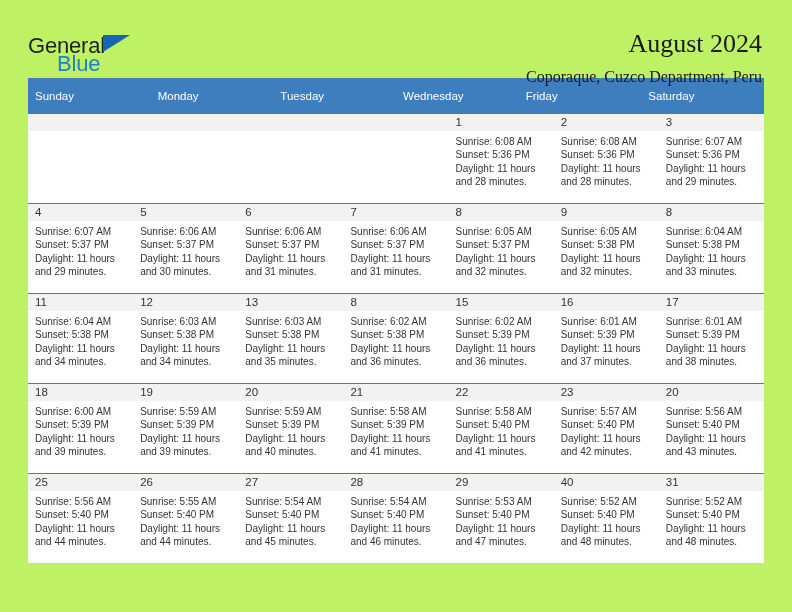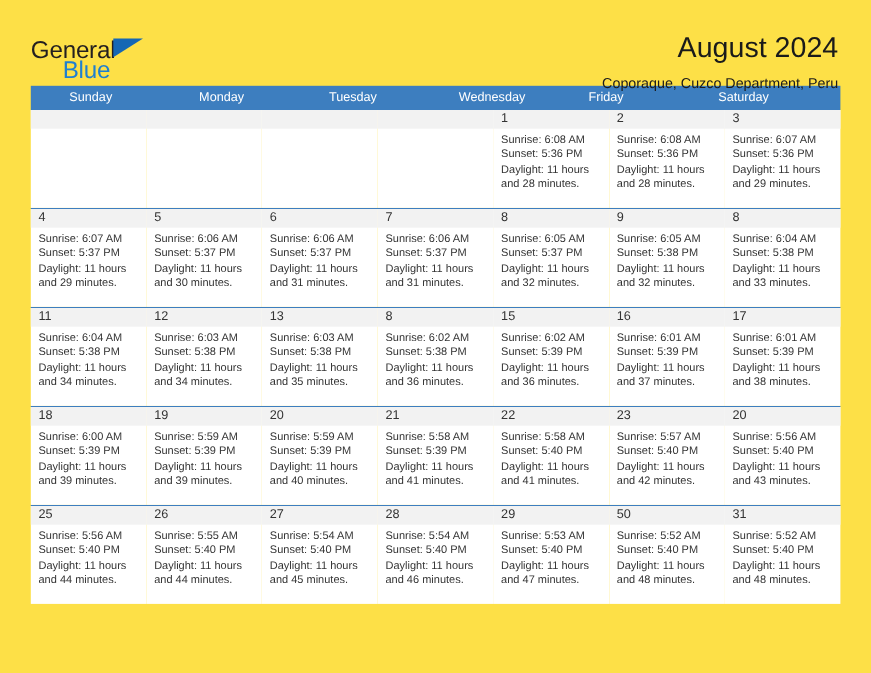--- a/index.html
+++ b/index.html
@@ -6,21 +6,21 @@
   html, body {
     margin: 0; padding: 0;
     width: 792px; height: 612px;
     background: #ffffff;
     font-family: "Liberation Sans", sans-serif;
     -webkit-font-smoothing: antialiased;
   }
   .page {
     position: relative;
     width: 792px; height: 612px;
-    background: #fde047;
+    background: #bef264;
     padding: 0 28px;
   }
 
   
   .header {
     display: flex;
     align-items: flex-start;
     justify-content: space-between;
     padding-top: 30px;
     height: 74px;
@@ -51,45 +51,45 @@
     left: 29px; top: 21px;
     font-size: 22px;
     letter-spacing: -0.2px;
     color: #1f7fd0;
     font-family: "Liberation Sans", sans-serif;
     text-align: right;
   }
   .title-block {
     text-align: right;
     padding-right: 2px;
+    font-family: Liberation Serif, serif;
   }
   .cal-title {
     font-size: 26px;
     color: #1a1a1a;
     line-height: 1.05;
     font-weight: normal;
     margin: 0;
   }
   .cal-subtitle {
-    font-size: 13px;
+    font-size: 16px;
     color: #1a1a1a;
     margin-top: 11px;
   }
 
   
   .calendar {
     margin-top: 4px;
     width: 736px;
   }
   .dow-row {
     display: flex;
     background: #3d7ebf;
-    height: 22px;
+    height: 36px;
     align-items: center;
-    padding-left: 28px;
   }
   .dow {
     flex: 1 1 0;
     font-size: 11.5px;
     color: #ffffff;
     padding-left: 7px;
     line-height: 22px;
   }
 
   .week {
@@ -428,21 +428,21 @@
           <div class="cell">
             <div class="daynum-strip">29</div>
             <div class="cell-body">
               <div>Sunrise: 5:53 AM</div>
               <div>Sunset: 5:40 PM</div>
               <div>Daylight: 11 hours</div>
               <div>and 47 minutes.</div>
             </div>
           </div>
           <div class="cell">
-            <div class="daynum-strip">50</div>
+            <div class="daynum-strip">40</div>
             <div class="cell-body">
               <div>Sunrise: 5:52 AM</div>
               <div>Sunset: 5:40 PM</div>
               <div>Daylight: 11 hours</div>
               <div>and 48 minutes.</div>
             </div>
           </div>
           <div class="cell">
             <div class="daynum-strip">31</div>
             <div class="cell-body">

